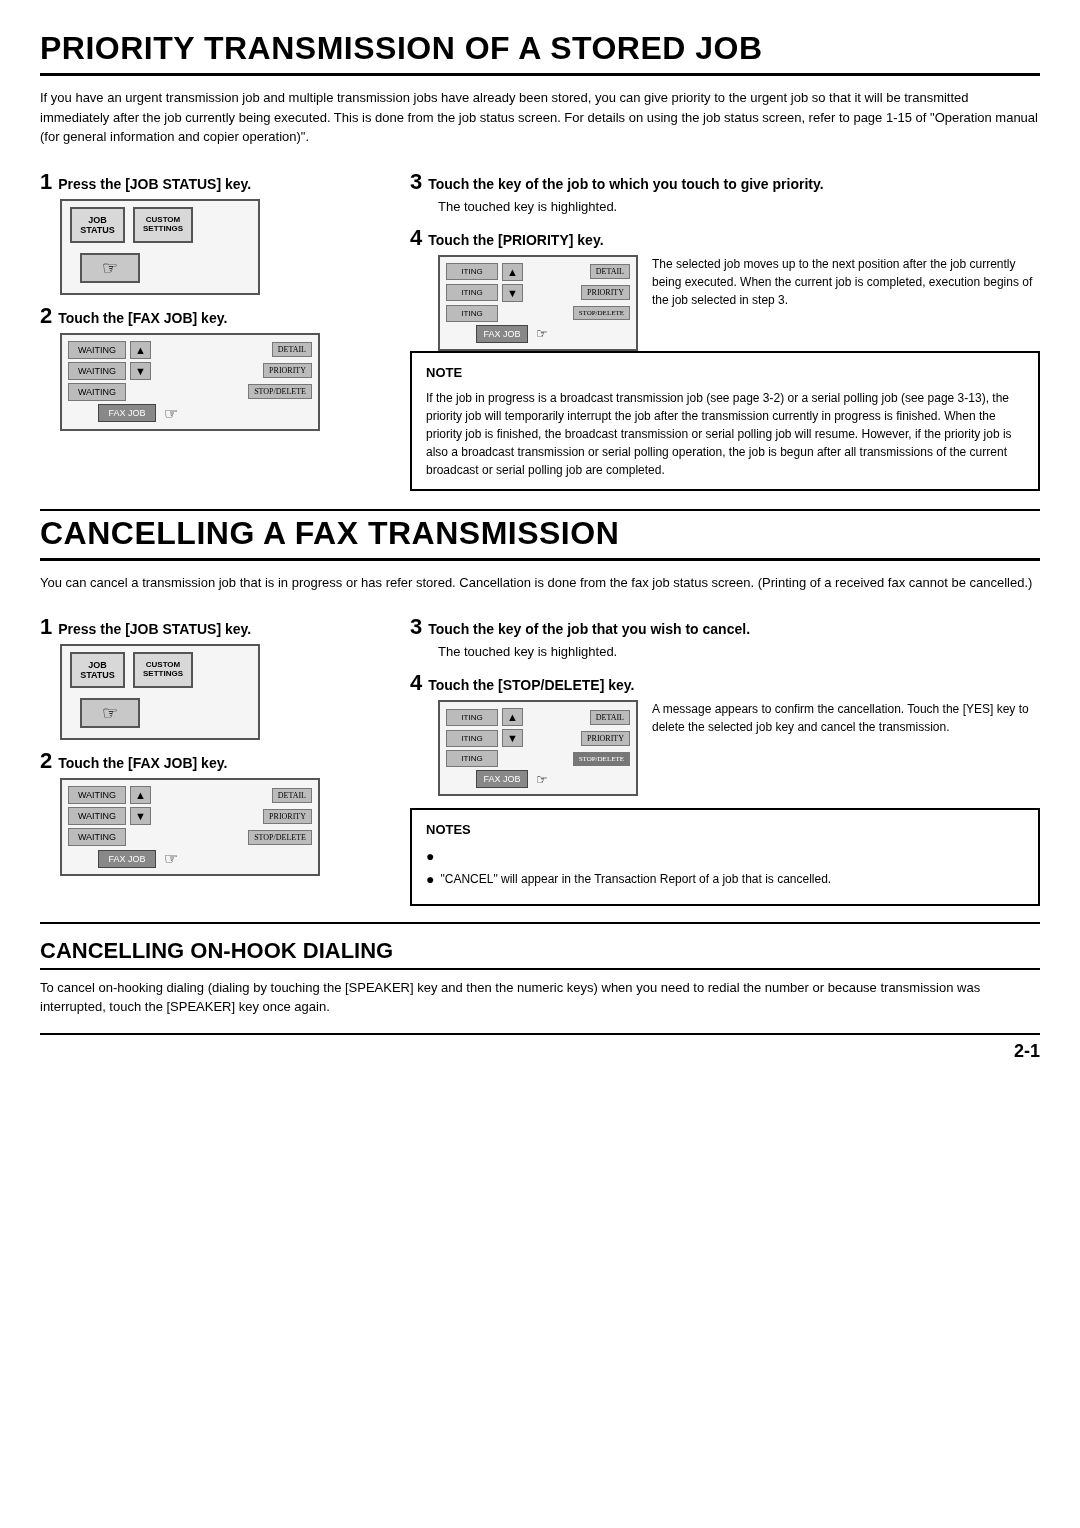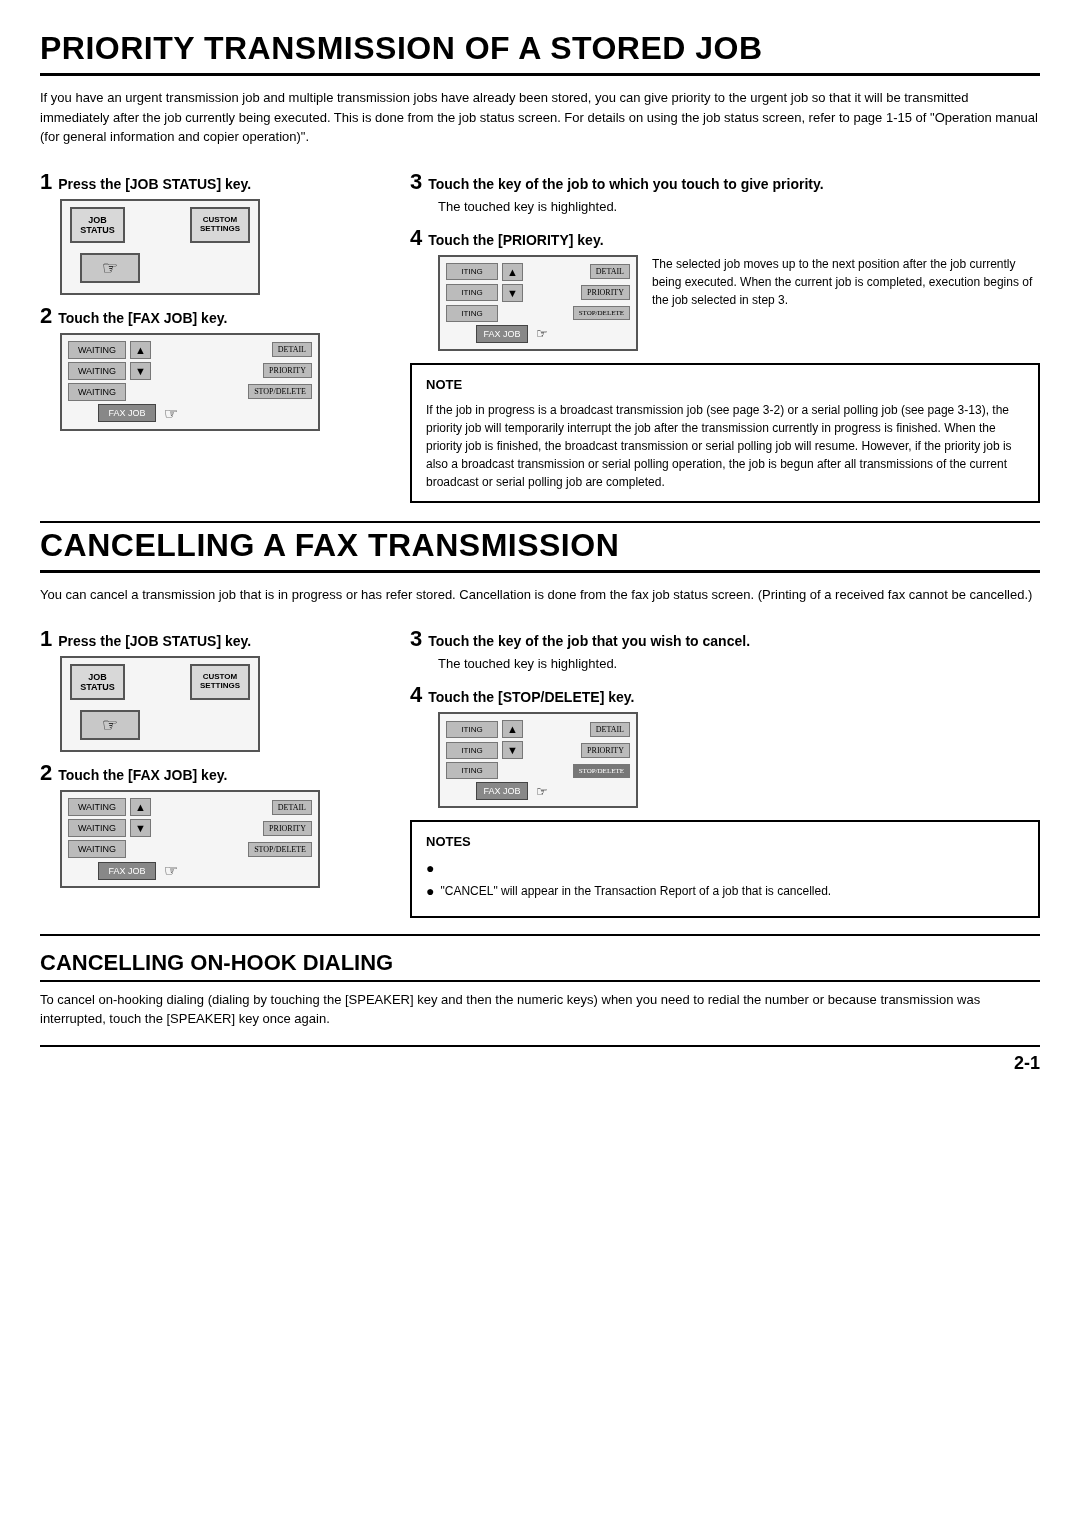--- a/index.html
+++ b/index.html
@@ -144,21 +144,21 @@
       flex-direction: column;
       align-items: center;
       padding: 6px 8px;
       gap: 4px;
     }
 
     .jstatus-top {
       display: flex;
       gap: 8px;
       width: 100%;
-      justify-content: space-between;
+      justify-content: flex-start;
       margin-bottom: 4px;
     }
 
     .jkey {
       border: 2px solid #555;
       background: #d8d8d8;
       font-size: 9px;
       font-weight: bold;
       text-align: center;
       padding: 6px 8px;
@@ -299,21 +299,21 @@
           <div class="jaction" style="font-size:7px;">STOP/DELETE</div>
         </div>
         <div class="fax-job-row" style="margin-top:2px;">
           <div class="jfax" style="width:52px;">FAX JOB</div>
           <span class="hand" style="margin-left:4px; font-size:13px;">☞</span>
         </div>
       </div>
       <p class="steps-right" style="font-size:12px; line-height:1.5;">The selected job moves up to the next position after the job currently being executed. When the current job is completed, execution begins of the job selected in step 3.</p>
     </div>
 
-    <div class="note-box" style="margin-top:12px;">
+    <div class="note-box" style="margin-top:0;">
       <div class="note-title">NOTE</div>
       <p style="font-size:12px; line-height:1.5;">If the job in progress is a broadcast transmission job (see page 3-2) or a serial polling job (see page 3-13), the priority job will temporarily interrupt the job after the transmission currently in progress is finished. When the priority job is finished, the broadcast transmission or serial polling job will resume. However, if the priority job is also a broadcast transmission or serial polling operation, the job is begun after all transmissions of the current broadcast or serial polling job are completed.</p>
     </div>
 
   </div>
 </div>
 
 <hr class="section-divider">
 <h1 class="section-title">Cancelling a Fax Transmission</h1>
 
@@ -397,20 +397,21 @@
         <div class="jrow" style="margin-bottom:3px;">
           <div class="jwait" style="width:52px; font-size:8px;">ITING</div>
           <div style="width:20px;"></div>
           <div class="jaction" style="font-size:7px; background:#777; color:#fff;">STOP/DELETE</div>
         </div>
         <div class="fax-job-row" style="margin-top:2px;">
           <div class="jfax" style="width:52px;">FAX JOB</div>
           <span class="hand" style="margin-left:4px; font-size:13px;">☞</span>
         </div>
       </div>
+      <p class="steps-right" style="font-size:12px; line-height:1.5;">A message appears to confirm the cancellation. Touch the [YES] key to delete the selected job key and cancel the transmission.</p>
     </div>
 
     <div class="note-box" style="margin-top:12px;">
       <div class="note-title">NOTES</div>
       <div class="note-bullet">
         <span class="bullet-dot">●</span>
       </div>
       <div class="note-bullet">
         <span class="bullet-dot">●</span>
         <span>"CANCEL" will appear in the Transaction Report of a job that is cancelled.</span>

